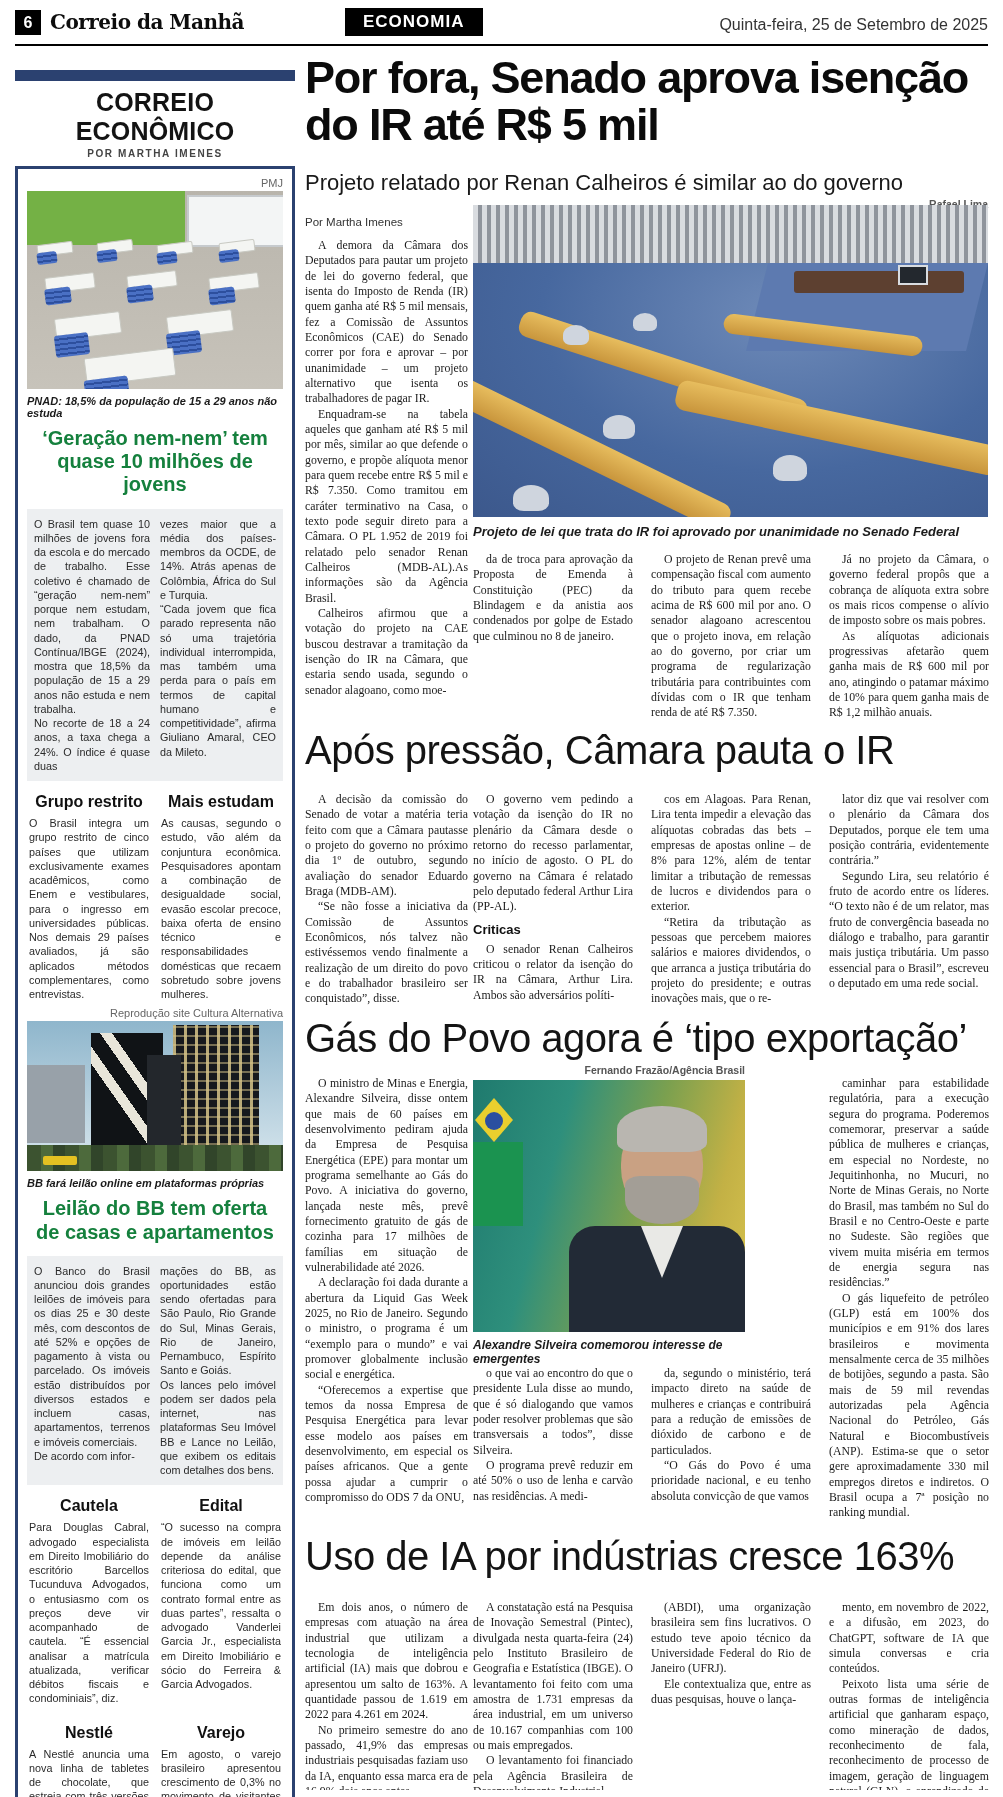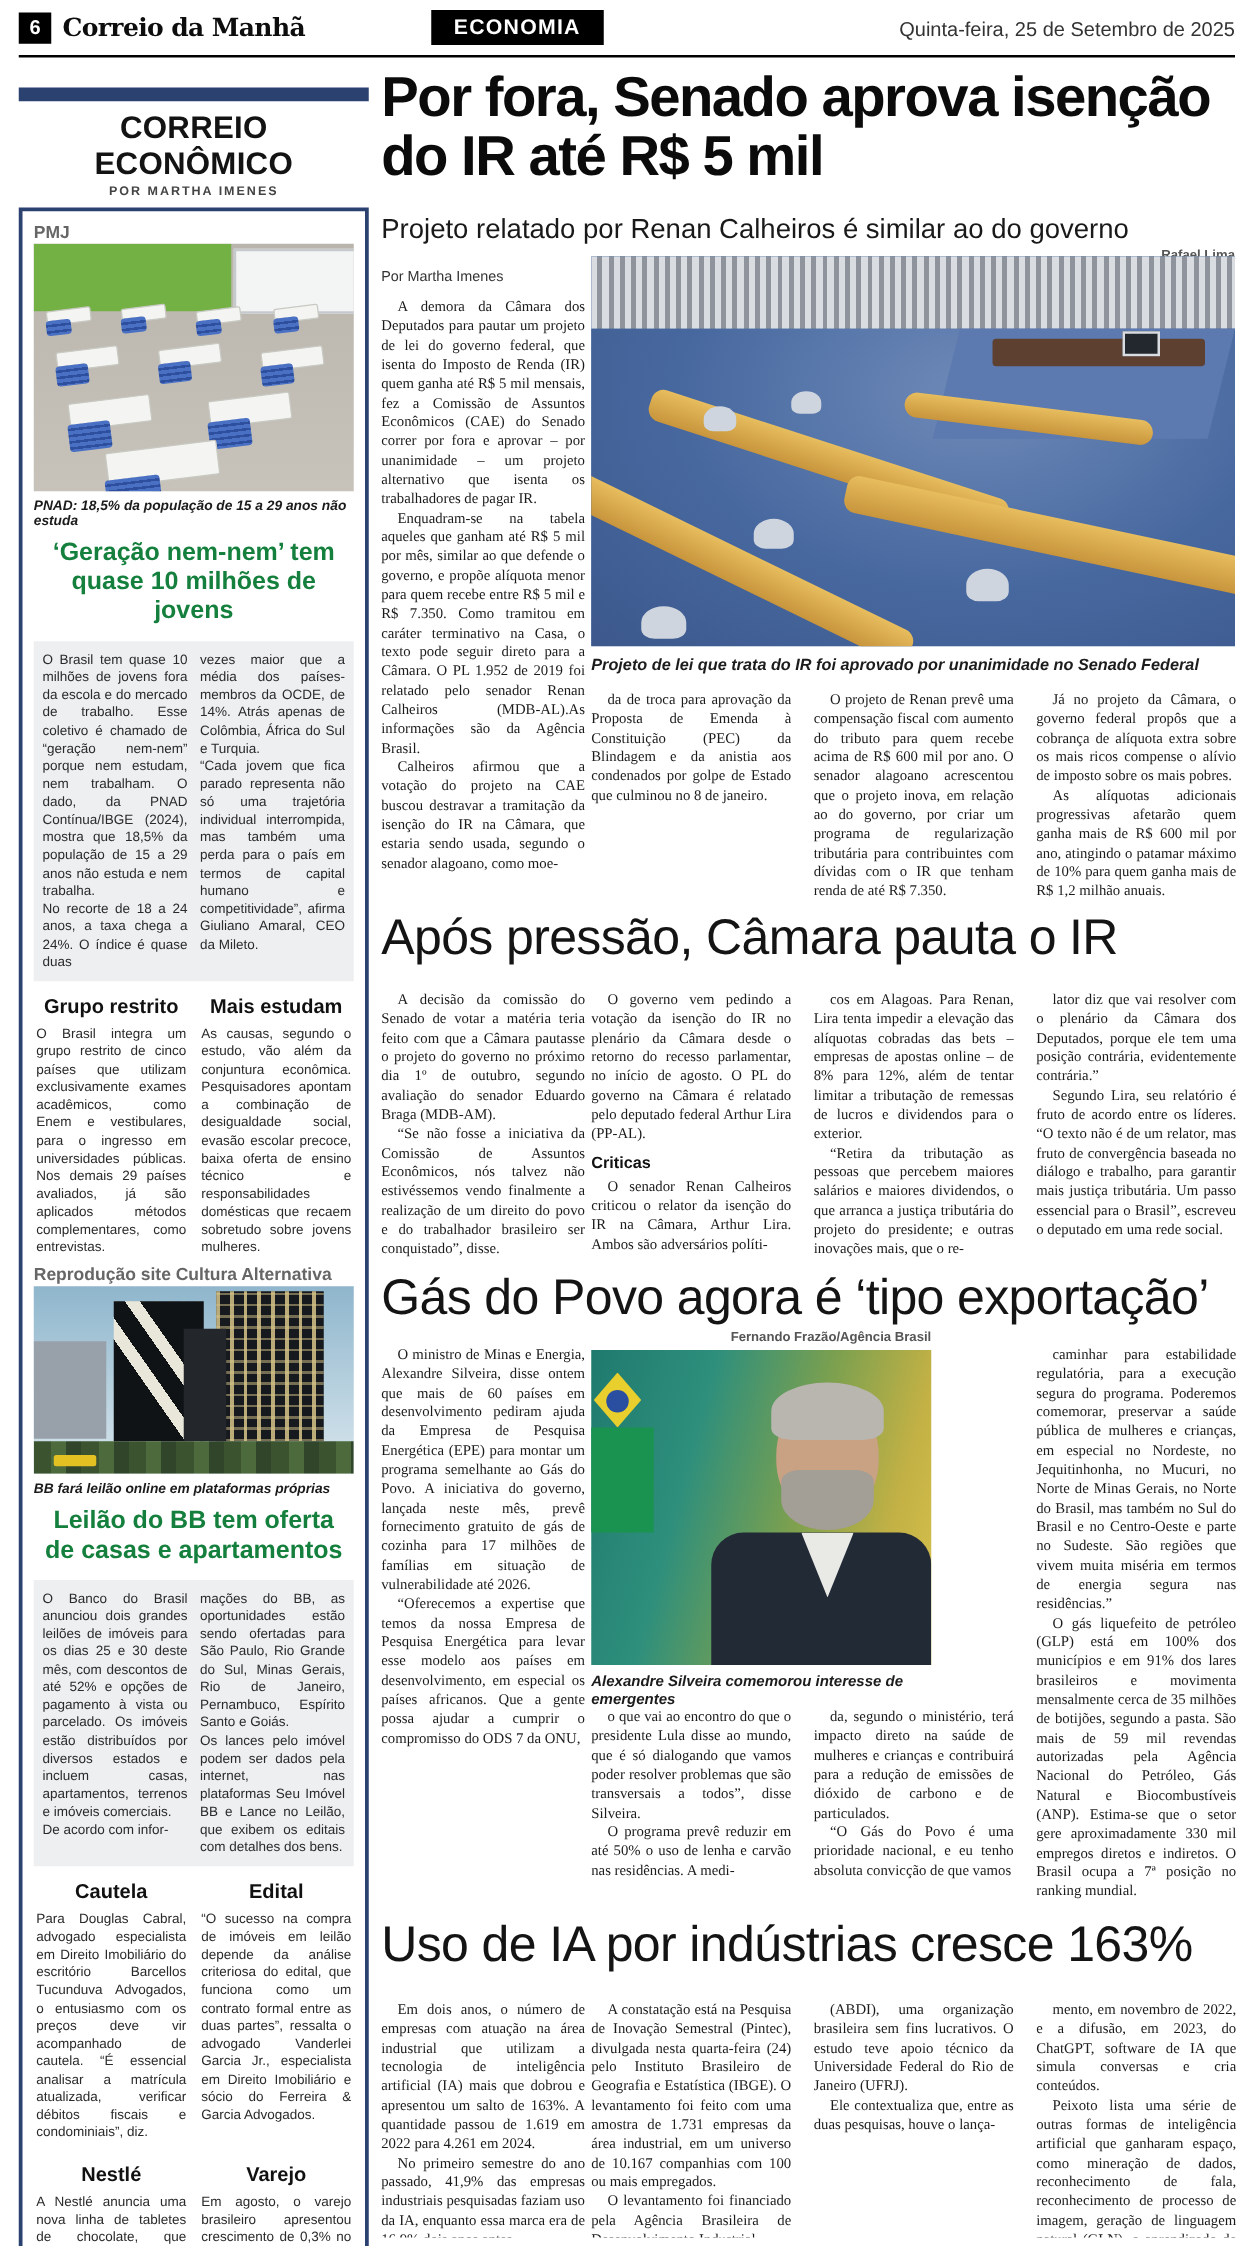--- a/index.html
+++ b/index.html
@@ -14,21 +14,21 @@
              font-size:20px;color:#0d0d0d;letter-spacing:-0.5px;}
   .ecobox{position:absolute;left:330px;top:-2px;background:#000;color:#fff;font-weight:700;
           font-size:17px;letter-spacing:1px;padding:4px 18px;}
   .hdate{position:absolute;right:0;top:6px;font-size:16px;color:#333;}
   
   .sb{position:absolute;left:15px;top:70px;width:280px;}
   .sb-bar{height:11px;background:#2b4170;}
   .sb-title{margin-top:7px;text-align:center;font-size:25px;font-weight:800;color:#131313;letter-spacing:0.2px;}
   .sb-by{text-align:center;font-size:10px;font-weight:600;letter-spacing:1.6px;color:#444;margin-top:2px;}
   .sb-box{margin-top:7px;border:3px solid #2b4170;padding:8px 9px;height:1640px;overflow:hidden;background:#fff;}
-  .scredit{text-align:left;font-size:14px;font-weight:700;color:#666;margin:0 0 2px;}
+  .scredit{text-align:right;font-size:11px;font-weight:400;color:#666;margin:0 0 2px;}
   .scap{font-style:italic;font-weight:600;font-size:11px;color:#1b1b1b;margin:6px 0 8px;}
   .stitle{font-size:20px;font-weight:600;text-align:center;line-height:1.16;margin:8px 4px 12px;color:#15803d;}
   .scols{display:flex;gap:10px;background:#edeff1;padding:8px 7px;}
   .scol{flex:1;font-size:10.8px;line-height:1.32;text-align:justify;color:#2a2a2a;hyphens:auto;}
   .scol p,.ssub p{margin:0;}
   .ssubs{display:flex;gap:12px;padding:10px 2px 6px;}
   .ssub{flex:1;}
   .ssub h4{font-size:16px;font-weight:700;text-align:center;margin:2px 0 5px;color:#111;}
   .ssub .stx{font-size:10.8px;line-height:1.32;text-align:justify;color:#2a2a2a;hyphens:auto;}
   
@@ -309,20 +309,21 @@
     <i class="sil-body"></i>
     <i class="sil-shirt"></i>
     <i class="sil-head"></i>
     <i class="sil-hair"></i>
     <i class="sil-beard"></i>
   </div>
   <div class="mcap" style="left:473px;top:1338px;width:272px;font-size:12px">Alexandre Silveira comemorou interesse de emergentes</div>
 
   <div class="mcol" style="left:305px;top:1076px;height:482px">
       <p>O ministro de Minas e Energia, Alexandre Silveira, disse ontem que mais de 60 países em desenvolvimento pediram ajuda da Empresa de Pesquisa Energética (EPE) para montar um programa semelhante ao Gás do Povo. A iniciativa do governo, lançada neste mês, prevê fornecimento gratuito de gás de cozinha para 17 milhões de famílias em situação de vulnerabilidade até 2026.</p>
+      <p>A declaração foi dada durante a abertura da Liquid Gas Week 2025, no Rio de Janeiro. Segundo o ministro, o programa é um “exemplo para o mundo” e vai promover globalmente inclusão social e energética.</p>
       <p>“Oferecemos a expertise que temos da nossa Empresa de Pesquisa Energética para levar esse modelo aos países em desenvolvimento, em especial os países africanos. Que a gente possa ajudar a cumprir o compromisso do ODS 7 da ONU,</p>
     </div>
   <div class="mcol" style="left:473px;top:1366px;height:192px;width:160px">
       <p>o que vai ao encontro do que o presidente Lula disse ao mundo, que é só dialogando que vamos poder resolver problemas que são transversais a todos”, disse Silveira.</p>
       <p>O programa prevê reduzir em até 50% o uso de lenha e carvão nas residências. A medi-</p>
     </div>
   <div class="mcol" style="left:651px;top:1366px;height:192px;width:160px">
       <p>da, segundo o ministério, terá impacto direto na saúde de mulheres e crianças e contribuirá para a redução de emissões de dióxido de carbono e de particulados.</p>
       <p>“O Gás do Povo é uma prioridade nacional, e eu tenho absoluta convicção de que vamos</p>
     </div>

